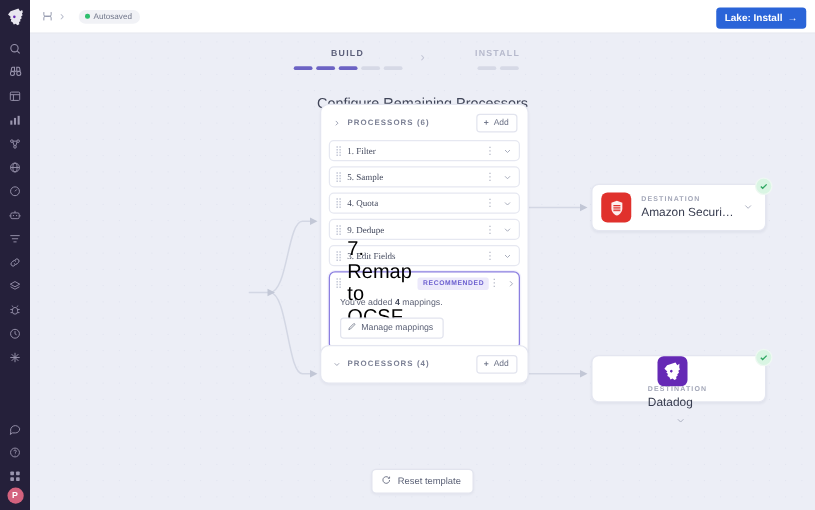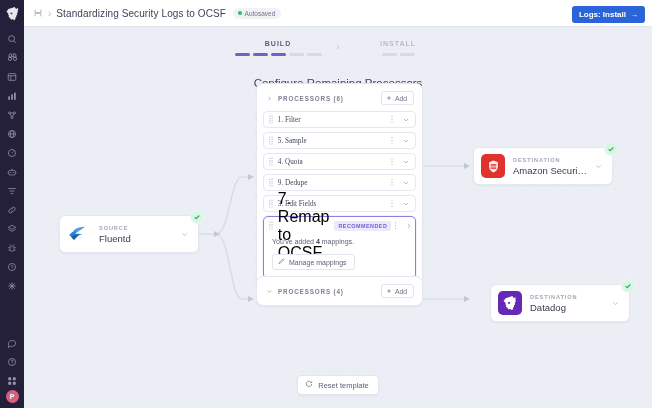--- a/index.html
+++ b/index.html
@@ -136,21 +136,21 @@
   .check-badge {
     position: absolute; top: -6px; right: -6px;
     width: 14px; height: 14px; border-radius: 50%;
     background: #d9f5e3; border: 1.5px solid #eef8f2;
     display: flex; align-items: center; justify-content: center;
     color: #2fa862; z-index: 6;
   }
 
   #source-node { left: 35px; top: 188px; width: 140px; }
   #dest-asl { left: 449px; top: 120px; width: 140px; }
-  #dest-dd  { left: 466px; top: 257px; width: 140px; }
+  #dest-dd  { left: 449px; top: 257px; width: 140px; flex-direction: column; }
 
   
   .pgroup {
     position: absolute;
     background: #fff;
     border: 1px solid #e4e6f0;
     border-radius: 7px;
     box-shadow: 0 1px 2px rgba(40,45,80,.05);
     padding: 6px;
     z-index: 5;
@@ -206,21 +206,21 @@
     border: 1px solid #e2e4ee; border-radius: 3px;
     background: #fff; color: #5c6277;
     font-size: 7px; padding: 3px 7px 3px 5px;
     cursor: pointer;
     font-family: "Liberation Sans", sans-serif;
   }
 
   
   .reset-wrap { position: absolute; left: 0; right: 0; top: 348px; display: flex; justify-content: center; z-index: 6;}
   .reset-btn {
-    display: inline-flex; align-items: center; gap: 5px;
+    display: inline-flex; align-items: flex-start; gap: 5px;
     background: #fff; border: 1px solid #e2e4ee; border-radius: 4px;
     font-size: 7.5px; color: #5c6277;
     padding: 4px 9px 4px 7px;
     box-shadow: 0 1px 2px rgba(40,45,80,.05);
     cursor: pointer;
     font-family: "Liberation Sans", sans-serif;
   }
 </style>
 </head>
 <body>
@@ -355,28 +355,27 @@
   <div class="main">
 
     <header class="topbar">
       <span class="bc-icon">
         <svg width="10" height="10" viewBox="0 0 24 24" fill="none" stroke="currentColor" stroke-width="1.8">
           <path d="M5 4v5a3 3 0 0 0 3 3h8a3 3 0 0 1 3 3v5"></path>
           <path d="M19 4v5a3 3 0 0 1-3 3H8a3 3 0 0 0-3 3v5"></path>
         </svg>
       </span>
       <span class="bc-sep">›</span>
-      <span class="bc-title">Standardizing Security Logs to OCSF</span>
       <span class="autosaved">
         <span class="dot"></span>
         <span>Autosaved</span>
       </span>
       <div class="topbar-right">
         <button class="next-btn">
-          <span>Logs: Install</span>
+          <span>Lake: Install</span>
           <span>→</span>
         </button>
       </div>
     </header>
 
     <section class="canvas">
 
       <div class="stepper">
         <div class="step active">
           <div class="step-label">BUILD</div>
@@ -419,43 +418,20 @@
         </g>
         <g fill="#c2c7d6">
           <polygon points="190,204 196,207 190,210"></polygon>
           <polygon points="224,147 230,150 224,153"></polygon>
           <polygon points="224,269 230,272 224,275"></polygon>
           <polygon points="440,136 446,139 440,142"></polygon>
           <polygon points="440,269 446,272 440,275"></polygon>
         </g>
       </svg>
 
-      <div class="node" id="source-node">
-        <div class="check-badge">
-          <svg width="8" height="8" viewBox="0 0 24 24" fill="none" stroke="currentColor" stroke-width="3.2">
-              <path d="m5 12.5 4.5 4.5L19 7.5"></path>
-            </svg>
-        </div>
-        <div class="logo" style="background:#fff;">
-          <svg width="22" height="16" viewBox="0 0 40 28">
-            <path fill="#2b7fd4" d="M2 16c6-7 14-11 24-12-6 3-10 6-13 10 5-1 9-1 13 1-7 1-12 4-16 9-3-4-6-6-8-8z"></path>
-            <path fill="#4aa3e8" d="M10 7c6-4 13-6 21-6-5 4-9 6-13 9-3 0-6-1-8-3z"></path>
-            <path fill="#1b5fa8" d="M6 19c4-3 9-4 14-4-3 4-6 7-9 10-2-2-4-4-5-6z"></path>
-          </svg>
-        </div>
-        <div class="meta">
-          <div class="kicker">SOURCE</div>
-          <div class="name">Fluentd</div>
-        </div>
-        <span class="chev">
-          <svg width="9" height="9" viewBox="0 0 24 24" fill="none" stroke="currentColor" stroke-width="2">
-              <path d="m6 9 6 6 6-6"></path>
-            </svg>
-        </span>
-      </div>
 
       <div class="node" id="dest-asl">
         <div class="check-badge">
           <svg width="8" height="8" viewBox="0 0 24 24" fill="none" stroke="currentColor" stroke-width="3.2">
               <path d="m5 12.5 4.5 4.5L19 7.5"></path>
             </svg>
         </div>
         <div class="logo" style="background:#e0312c;">
           <svg width="15" height="15" viewBox="0 0 24 24">
             <path fill="#fff" d="M12 2.5 5 5.2V12c0 4.4 3 8.1 7 9.4 4-1.3 7-5 7-9.4V5.2L12 2.5z" opacity=".92"></path>

